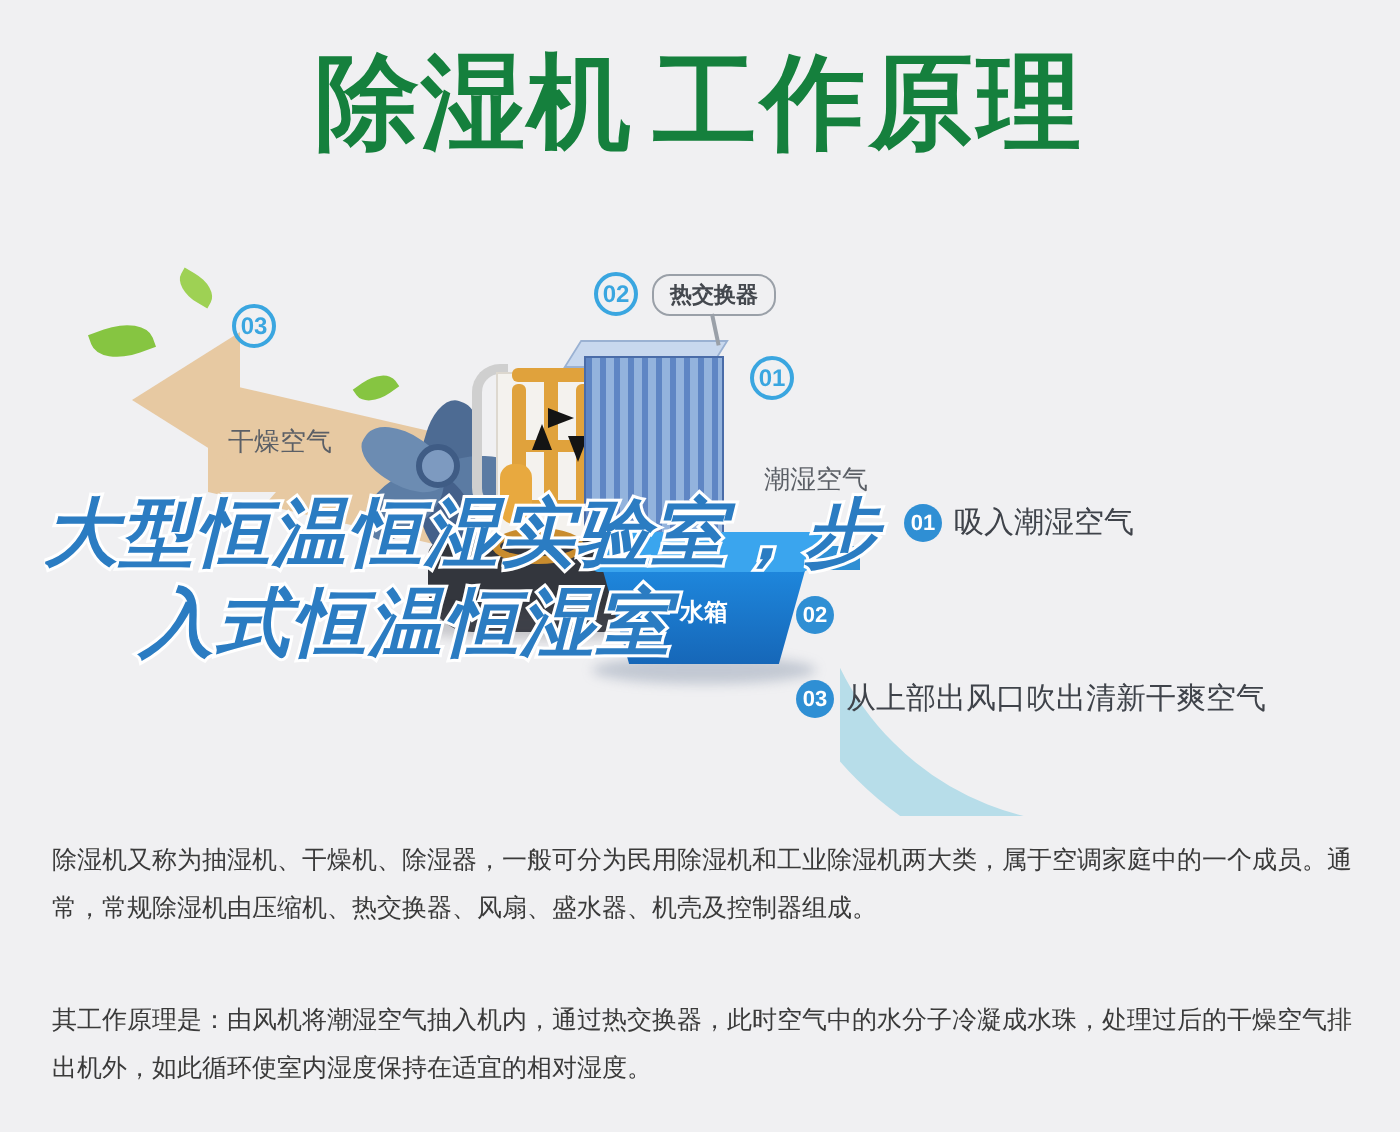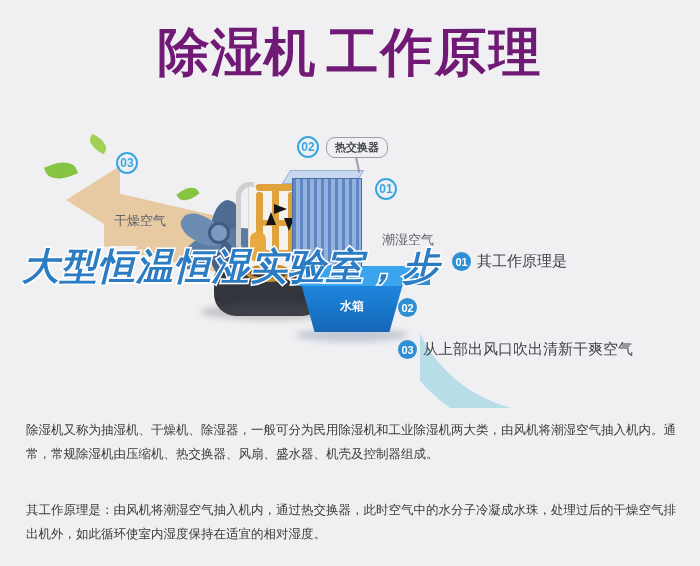--- a/index.html
+++ b/index.html
@@ -13,21 +13,21 @@
   
   #title-block{
     position:absolute; top:22px; left:0; width:700px;
     text-align:center;
   }
   #title-block .t{
     display:inline-block;
     font-size:52px;
     line-height:60px;
     font-weight:bold;
-    color:#701a75;
+    color:#15803d;
     letter-spacing:1px;
     white-space:nowrap;
   }
   #title-block .t .p2{ margin-left:10px; letter-spacing:2px; }
 
   
   #diagram{
     position:absolute; left:0; top:118px; width:700px; height:290px;
     overflow:hidden;
   }
@@ -315,30 +315,31 @@
     <span>热交换器</span>
     <span class="tail"></span>
   </div>
 
   <div class="badge" style="left:375px; top:60px;">01</div>
   <div class="dlabel" style="left:382px; top:113px;">潮湿空气</div>
 </div>
 
 <div class="step" id="step1">
   <span class="b">01</span>
-  <span>其工作原理是</span>
+  <span>吸入潮湿空气</span>
 </div>
 <div class="step" id="step2">
   <span class="b">02</span>
 </div>
 <div class="step" id="step3">
   <span class="b">03</span>
   <span>从上部出风口吹出清新干爽空气</span>
 </div>
 
 <div id="overlay">
   <div class="line l1">大型恒温恒湿实验室，步</div>
+  <div class="line l2">入式恒温恒湿室</div>
 </div>
 
 <div id="copy">
-  <p>除湿机又称为抽湿机、干燥机、除湿器，一般可分为民用除湿机和工业除湿机两大类，由风机将潮湿空气抽入机内。通常，常规除湿机由压缩机、热交换器、风扇、盛水器、机壳及控制器组成。</p>
+  <p>除湿机又称为抽湿机、干燥机、除湿器，一般可分为民用除湿机和工业除湿机两大类，属于空调家庭中的一个成员。通常，常规除湿机由压缩机、热交换器、风扇、盛水器、机壳及控制器组成。</p>
   <p>其工作原理是：由风机将潮湿空气抽入机内，通过热交换器，此时空气中的水分子冷凝成水珠，处理过后的干燥空气排出机外，如此循环使室内湿度保持在适宜的相对湿度。</p>
 </div>
 
 </body></html>

